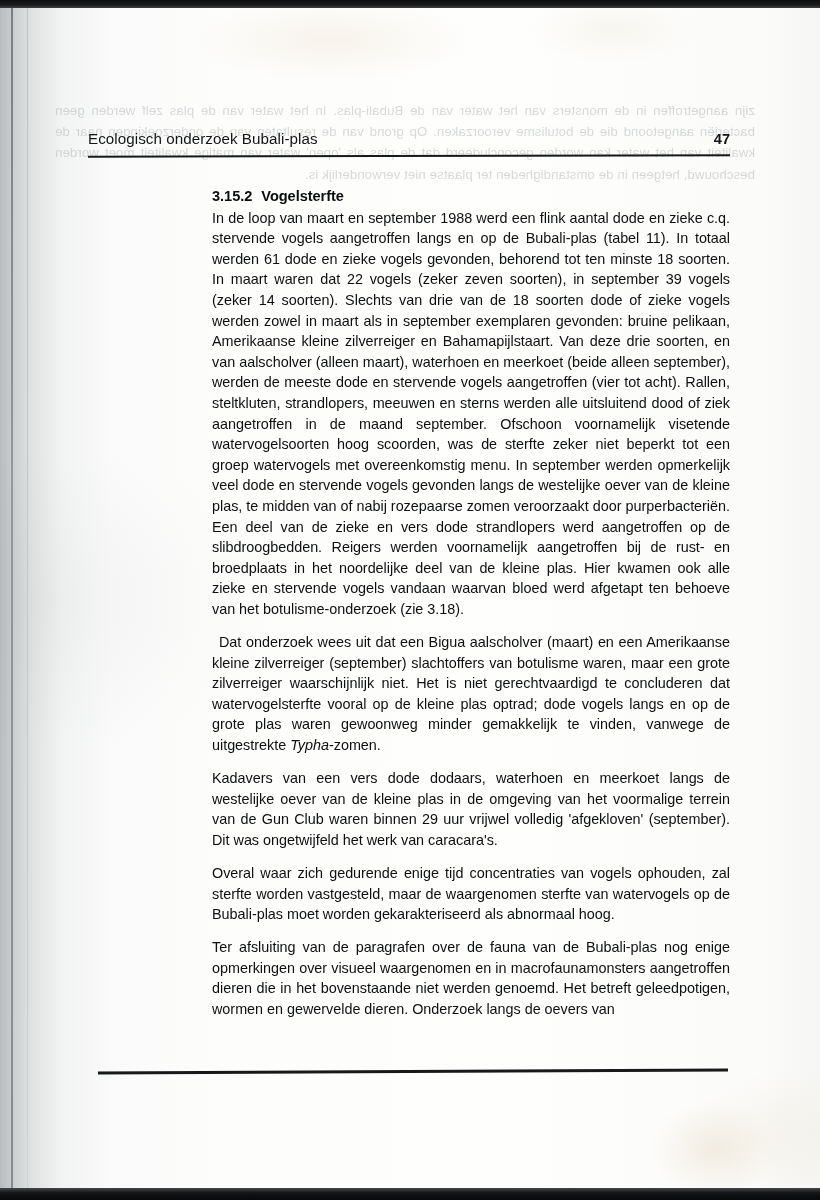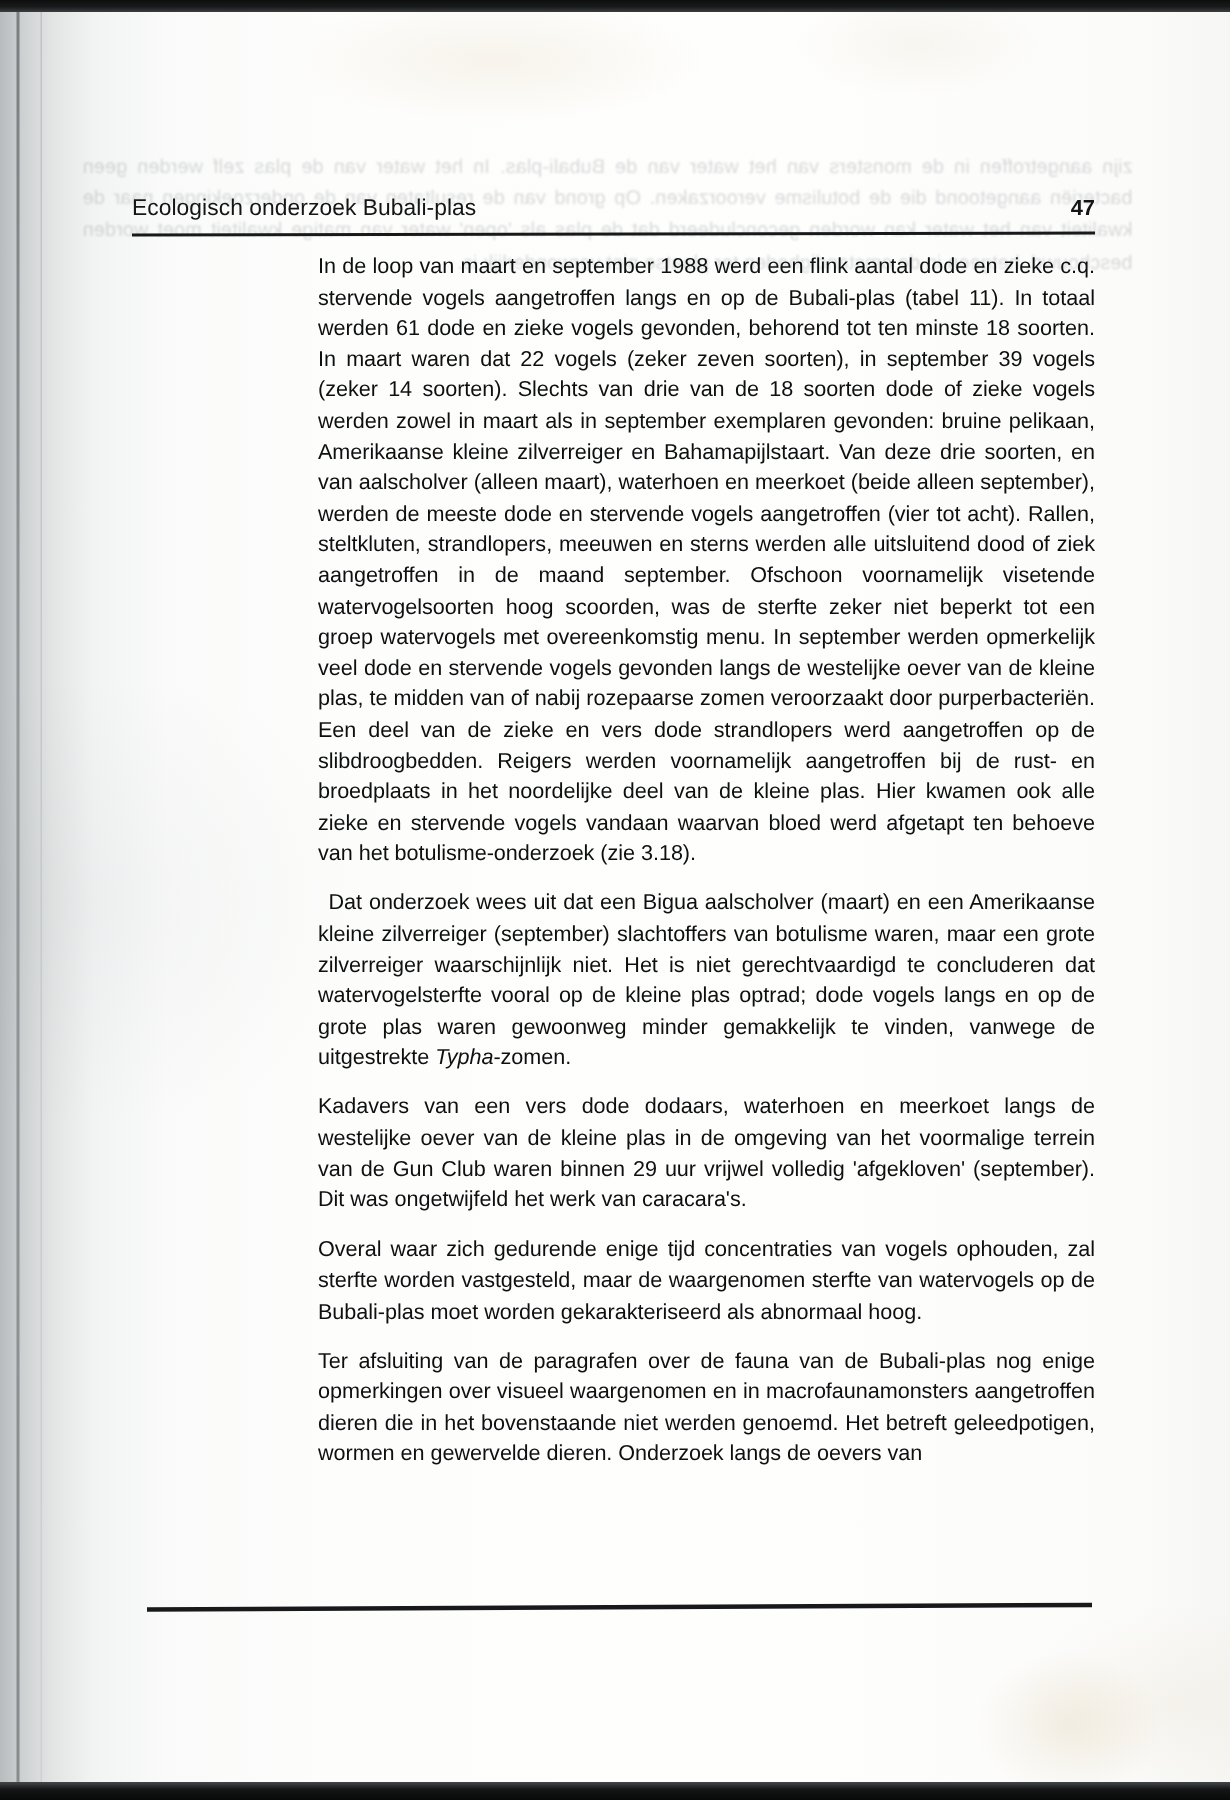--- a/index.html
+++ b/index.html
@@ -189,20 +189,23 @@
 
   <div class="runhead">
     <span class="runhead-title">Ecologisch onderzoek Bubali-plas</span>
     <span class="runhead-folio">47</span>
   </div>
   <div class="runhead-rule"></div>
 
   <div class="column">
 
 
+    <h3 class="section first">
+      <span class="num">3.15.2</span><span>Vogelsterfte</span>
+    </h3>
 
     <p class="last-line-left">In de loop van maart en september 1988 werd een flink aantal dode en zieke c.q. stervende vogels aangetroffen langs en op de Bubali-plas (tabel 11). In totaal werden 61 dode en zieke vogels gevonden, behorend tot ten minste 18 soorten. In maart waren dat 22 vogels (zeker zeven soorten), in september 39 vogels (zeker 14 soorten). Slechts van drie van de 18 soorten dode of zieke vogels werden zowel in maart als in september exemplaren gevonden: bruine pelikaan, Amerikaanse kleine zilverreiger en Bahamapijlstaart. Van deze drie soorten, en van aalscholver (alleen maart), waterhoen en meerkoet (beide alleen september), werden de meeste dode en stervende vogels aangetroffen (vier tot acht). Rallen, steltkluten, strandlopers, meeuwen en sterns werden alle uitsluitend dood of ziek aangetroffen in de maand september. Ofschoon voornamelijk visetende watervogelsoorten hoog scoorden, was de sterfte zeker niet beperkt tot een groep watervogels met overeenkomstig menu. In september werden opmerkelijk veel dode en stervende vogels gevonden langs de westelijke oever van de kleine plas, te midden van of nabij rozepaarse zomen veroorzaakt door purperbacteriën. Een deel van de zieke en vers dode strandlopers werd aangetroffen op de slibdroogbedden. Reigers werden voornamelijk aangetroffen bij de rust- en broedplaats in het noordelijke deel van de kleine plas. Hier kwamen ook alle zieke en stervende vogels vandaan waarvan bloed werd afgetapt ten behoeve van het botulisme-onderzoek (zie 3.18).</p>
 
     <p class="indented last-line-left">
       <span>Dat onderzoek wees uit dat een Bigua aalscholver (maart) en een Amerikaanse kleine zilverreiger (september) slachtoffers van botulisme waren, maar een grote zilverreiger waarschijnlijk niet. Het is niet gerechtvaardigd te concluderen dat watervogelsterfte vooral op de kleine plas optrad; dode vogels langs en op de grote plas waren gewoonweg minder gemakkelijk te vinden, vanwege de uitgestrekte </span><i>Typha</i><span>-zomen.</span>
     </p>
 
 
     <p class="last-line-left">Kadavers van een vers dode dodaars, waterhoen en meerkoet langs de westelijke oever van de kleine plas in de omgeving van het voormalige terrein van de Gun Club waren binnen 29 uur vrijwel volledig 'afgekloven' (september). Dit was ongetwijfeld het werk van caracara's.</p>
 

